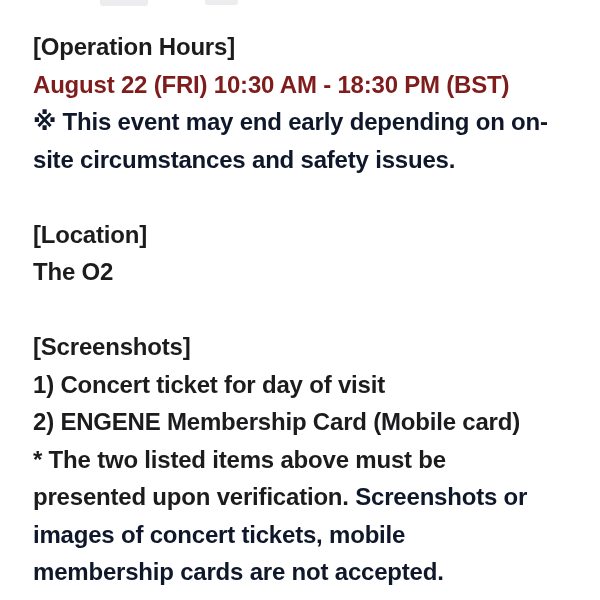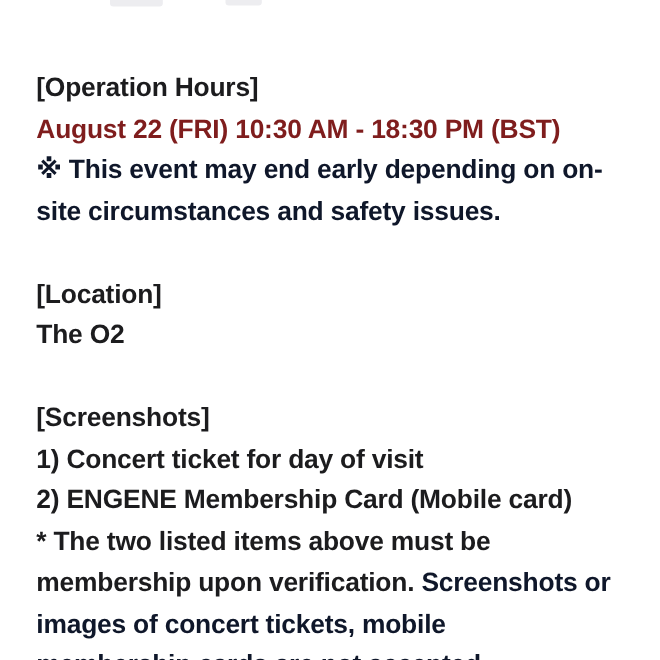--- a/index.html
+++ b/index.html
@@ -7,21 +7,21 @@
     width: 600px;
     height: 600px;
     overflow: hidden;
     background: #ffffff;
     font-family: "Liberation Sans", "DejaVu Sans", sans-serif;
   }
   .notice {
     position: relative;
     width: 600px;
     height: 600px;
-    padding: 61px 33px 0 33px;
+    padding: 28px 33px 0 33px;
     font-weight: 700;
     font-size: 24px;
     line-height: 37.5px;
     color: #1c1c1e;
     letter-spacing: -0.2px;
   }
   .para { margin-bottom: 37.5px; }
   .para:last-child { margin-bottom: 0; }
   .line { white-space: pre-line; }
   .schedule { color: #7f1d1d; white-space: nowrap; }
@@ -54,18 +54,18 @@
   <div class="para">
     <div class="line">[Location]</div>
     <div class="line">The O2</div>
   </div>
 
   <div class="para">
     <div class="line">[Screenshots]</div>
     <div class="line">1) Concert ticket for day of visit</div>
     <div class="line">2) ENGENE Membership Card (Mobile card)</div>
     <div class="mixed"><span>* The two listed items above must be
-membership upon verification. </span><span class="warning">Screenshots or
+presented upon verification. </span><span class="warning">Screenshots or
 images of concert tickets, mobile
 membership cards are not accepted.</span></div>
   </div>
 
 </div>
 
 </body></html>

